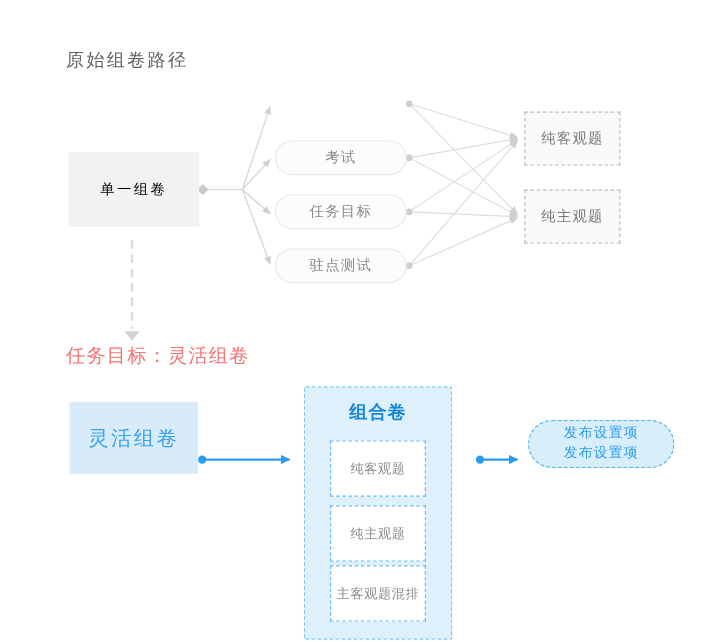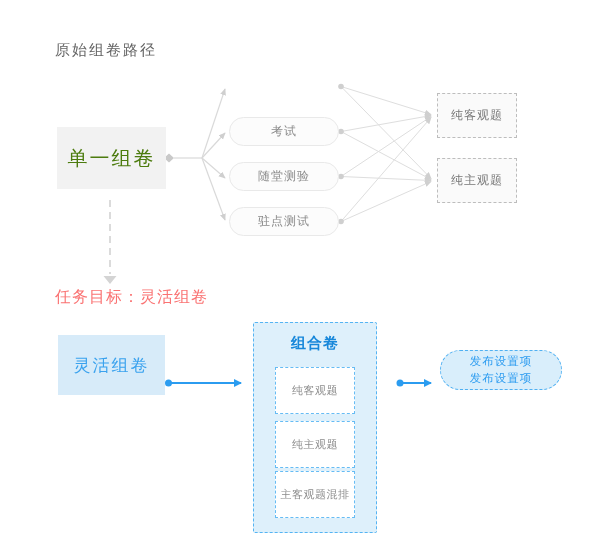--- a/index.html
+++ b/index.html
@@ -8,21 +8,21 @@
     font-family:"Liberation Sans","DejaVu Sans",sans-serif;
   }
   .abs{position:absolute;box-sizing:border-box;}
   svg.wires{position:absolute;left:0;top:0;width:600px;height:535px;pointer-events:none;}
 
   .page-title{left:55px;top:41px;font-size:15px;color:#636363;letter-spacing:2px;}
 
   .gray-box{
     left:57px;top:127px;width:109px;height:62px;background:#f2f2f2;
     display:flex;align-items:center;justify-content:center;
-    font-size:20px;color:#4d7c0f;letter-spacing:2px;
+    font-size:12px;color:#000000;letter-spacing:2px;
   }
   .pill{
     left:229px;width:110px;height:29px;background:#fcfcfc;
     border:1px solid #e9e9e9;border-radius:15px;
     display:flex;align-items:center;justify-content:center;
     font-size:12px;color:#8a8a8a;letter-spacing:1px;
   }
   .pill1{top:72px;} .pill2{top:117px;} .pill3{top:162px;} .pill4{top:207px;font-family:Liberation Mono, monospace;}
 
   .dash-gray-box{
@@ -121,21 +121,21 @@
   <div class="abs page-title">原始组卷路径</div>
 
   <div class="abs gray-box">
     <span>单一组卷</span>
   </div>
 
   <div class="abs pill pill2">
     <span>考试</span>
   </div>
   <div class="abs pill pill3">
-    <span>随堂测验</span>
+    <span>任务目标</span>
   </div>
   <div class="abs pill pill4">
     <span>驻点测试</span>
   </div>
 
   <div class="abs dash-gray-box dgb1">
     <span>纯客观题</span>
   </div>
   <div class="abs dash-gray-box dgb2">
     <span>纯主观题</span>

